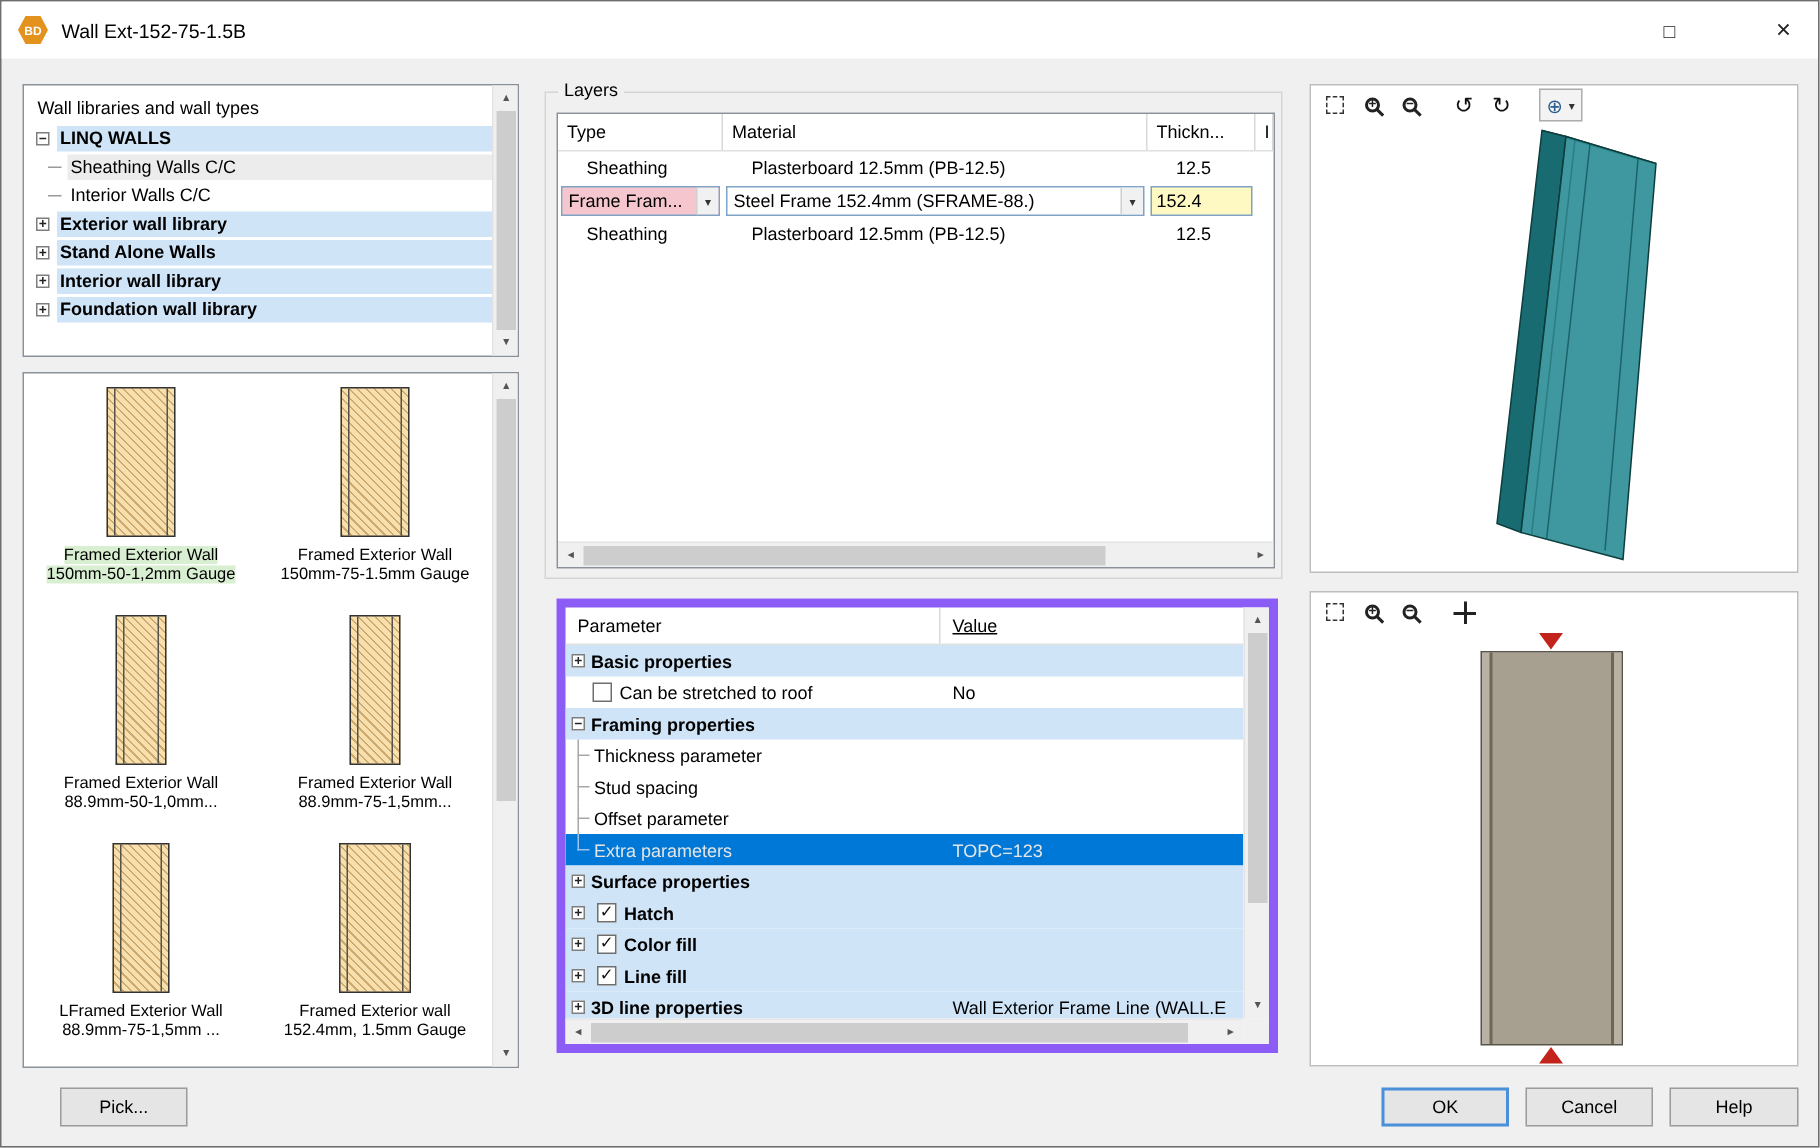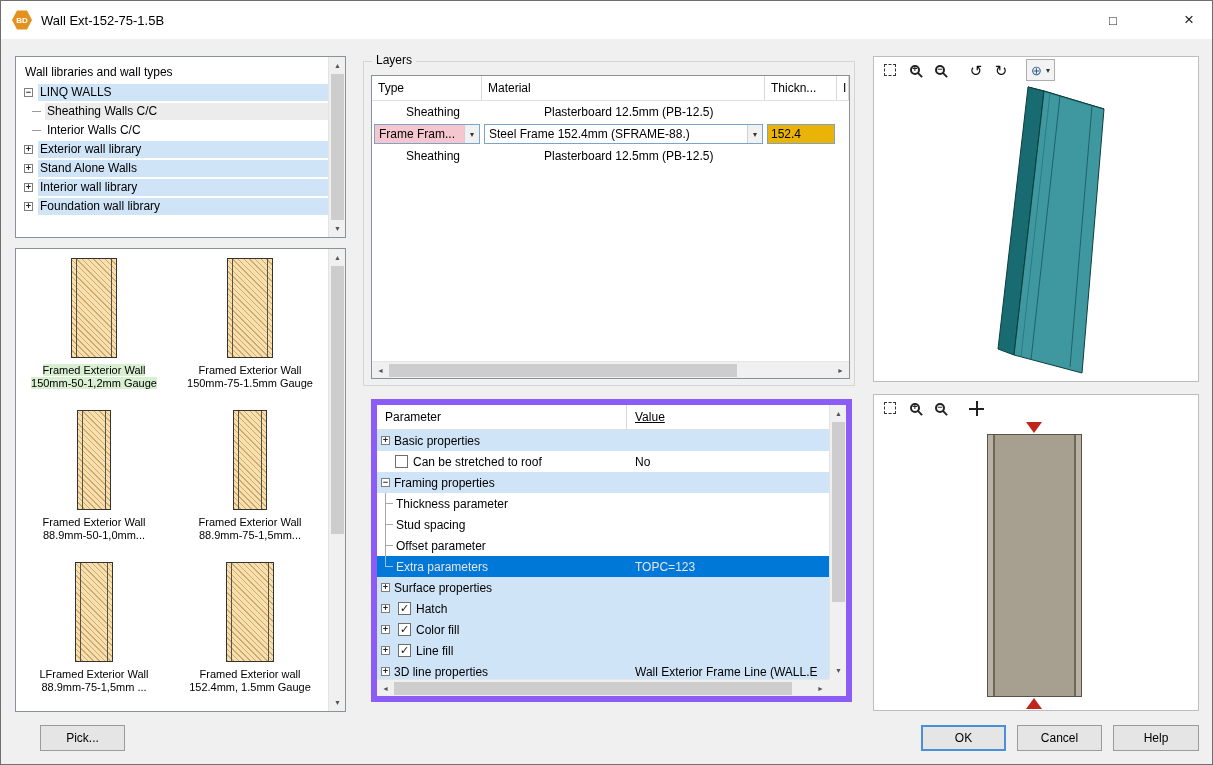--- a/index.html
+++ b/index.html
@@ -22,21 +22,21 @@
 
   
   .tree-panel { position:absolute; left:14px; top:55px; width:331px; height:182px; background:#fff; border:1px solid #8a9199; }
   .tree-body { position:absolute; left:0; top:0; right:17px; bottom:0; padding:5px 0 0 6px; overflow:hidden; }
   .tree-head { height:21px; line-height:21px; padding-left:3px; white-space:nowrap; }
   .tree-row { height:19px; display:flex; align-items:center; cursor:pointer; }
   .expander { flex:none; width:9px; height:9px; border:1px solid #7e7e7e; background:#fff; position:relative; margin:0 5px 0 2px; }
   .expander i { position:absolute; left:0; top:0; right:0; bottom:0; font-style:normal;
     font:700 9px/8px "Liberation Mono", monospace; text-align:center; color:#222; }
   .tree-label { flex:1; height:17px; line-height:17px; padding-left:2px; white-space:nowrap; overflow:hidden; }
-  .bold { font-weight:normal; }
+  .bold { font-weight:bold; }
   .hl-blue { background:#cfe4f7; }
   .hl-grey { background:#ececec; }
   .dash { flex:none; width:9px; height:1px; background:#9a9a9a; margin:0 4px 0 10px; }
 
   
   .sb-v { position:absolute; top:0; right:0; bottom:0; width:17px; background:#f0f0f0; border-left:1px solid #e3e3e3; }
   .sb-h { position:absolute; left:0; right:0; bottom:0; height:17px; background:#f0f0f0; border-top:1px solid #e6e6e6; }
   .sb-arrow { position:absolute; width:17px; height:17px; display:flex; align-items:center; justify-content:center;
     font-size:7px; color:#555; cursor:pointer; }
   .sb-thumb-v { position:absolute; left:2px; width:13px; background:#cdcdcd; cursor:pointer; }
@@ -57,29 +57,29 @@
   .thumb-caption.selected span { background:#d9efd2; }
 
   
   .layers-group { position:absolute; left:362px; top:60px; width:492px; height:325px; border:1px solid #d5d5d5; }
   .layers-label { position:absolute; top:-9px; left:8px; background:#f0f0f0; padding:0 4px; }
   .layers-table { position:absolute; left:7px; top:13px; right:4px; bottom:6px; background:#fff; border:1px solid #8a9199; overflow:hidden; }
   .lt-head { display:flex; height:25px; border-bottom:1px solid #e0e0e0; }
   .lt-head span { line-height:24px; padding-left:6px; border-right:1px solid #d8d8d8; white-space:nowrap; overflow:hidden; }
   .lt-c1{width:110px; flex:none;} .lt-c2{width:283px; flex:none;} .lt-c3{width:72px; flex:none;} .lt-c4{flex:1; overflow:hidden;}
   .lt-row { display:flex; height:22px; align-items:center; }
-  .lt-row .txt { line-height:22px; padding-left:6px; white-space:nowrap; overflow:hidden;margin-left:28px; }
+  .lt-row .txt { line-height:22px; padding-left:19px; white-space:nowrap; overflow:hidden; }
   .combo { display:flex; align-items:center; height:20px; border:1px solid #7fa3c5; background:#fff; margin:0 1px; flex:1; overflow:hidden; cursor:pointer; }
   .combo .cb-txt { flex:1; padding-left:4px; white-space:nowrap; overflow:hidden; }
   .combo .dd { flex:none; width:15px; height:100%; display:flex; align-items:center; justify-content:center;
     font-size:8px; color:#333; background:#f1f1f1; border-left:1px solid #d0d0d0; }
   .combo.pink, .combo.pink .cb-txt { background:#f5c6ce; }
   .cellwrap { display:flex; align-items:center; padding:0 1px; }
   .editbox { width:100%; height:20px; border:1px solid #7fa3c5; padding:0 3px; margin:0 1px;
-    font:12px "Liberation Sans", sans-serif; background:#eab308; }
+    font:12px "Liberation Sans", sans-serif; background:#fef9c3; }
 
   
   .params-panel { position:absolute; left:370px; top:398px; width:481px; height:303px; background:#fff; border:6px solid #8b5cf6; }
   .params-content { position:absolute; left:0; top:0; right:17px; bottom:17px; overflow:hidden; }
   .pm-head { display:flex; height:25px; border-bottom:1px solid #e0e0e0; }
   .pm-head .ph1 { width:250px; flex:none; line-height:24px; padding-left:8px; border-right:1px solid #d8d8d8; }
   .pm-head .ph2 { flex:1; line-height:24px; padding-left:8px;text-decoration:underline; }
   .pr { position:relative; height:21px; display:flex; align-items:center; cursor:pointer; }
   .pr .expander { margin:0 4px 0 4px; }
   .pr-label { white-space:nowrap; overflow:hidden; }

